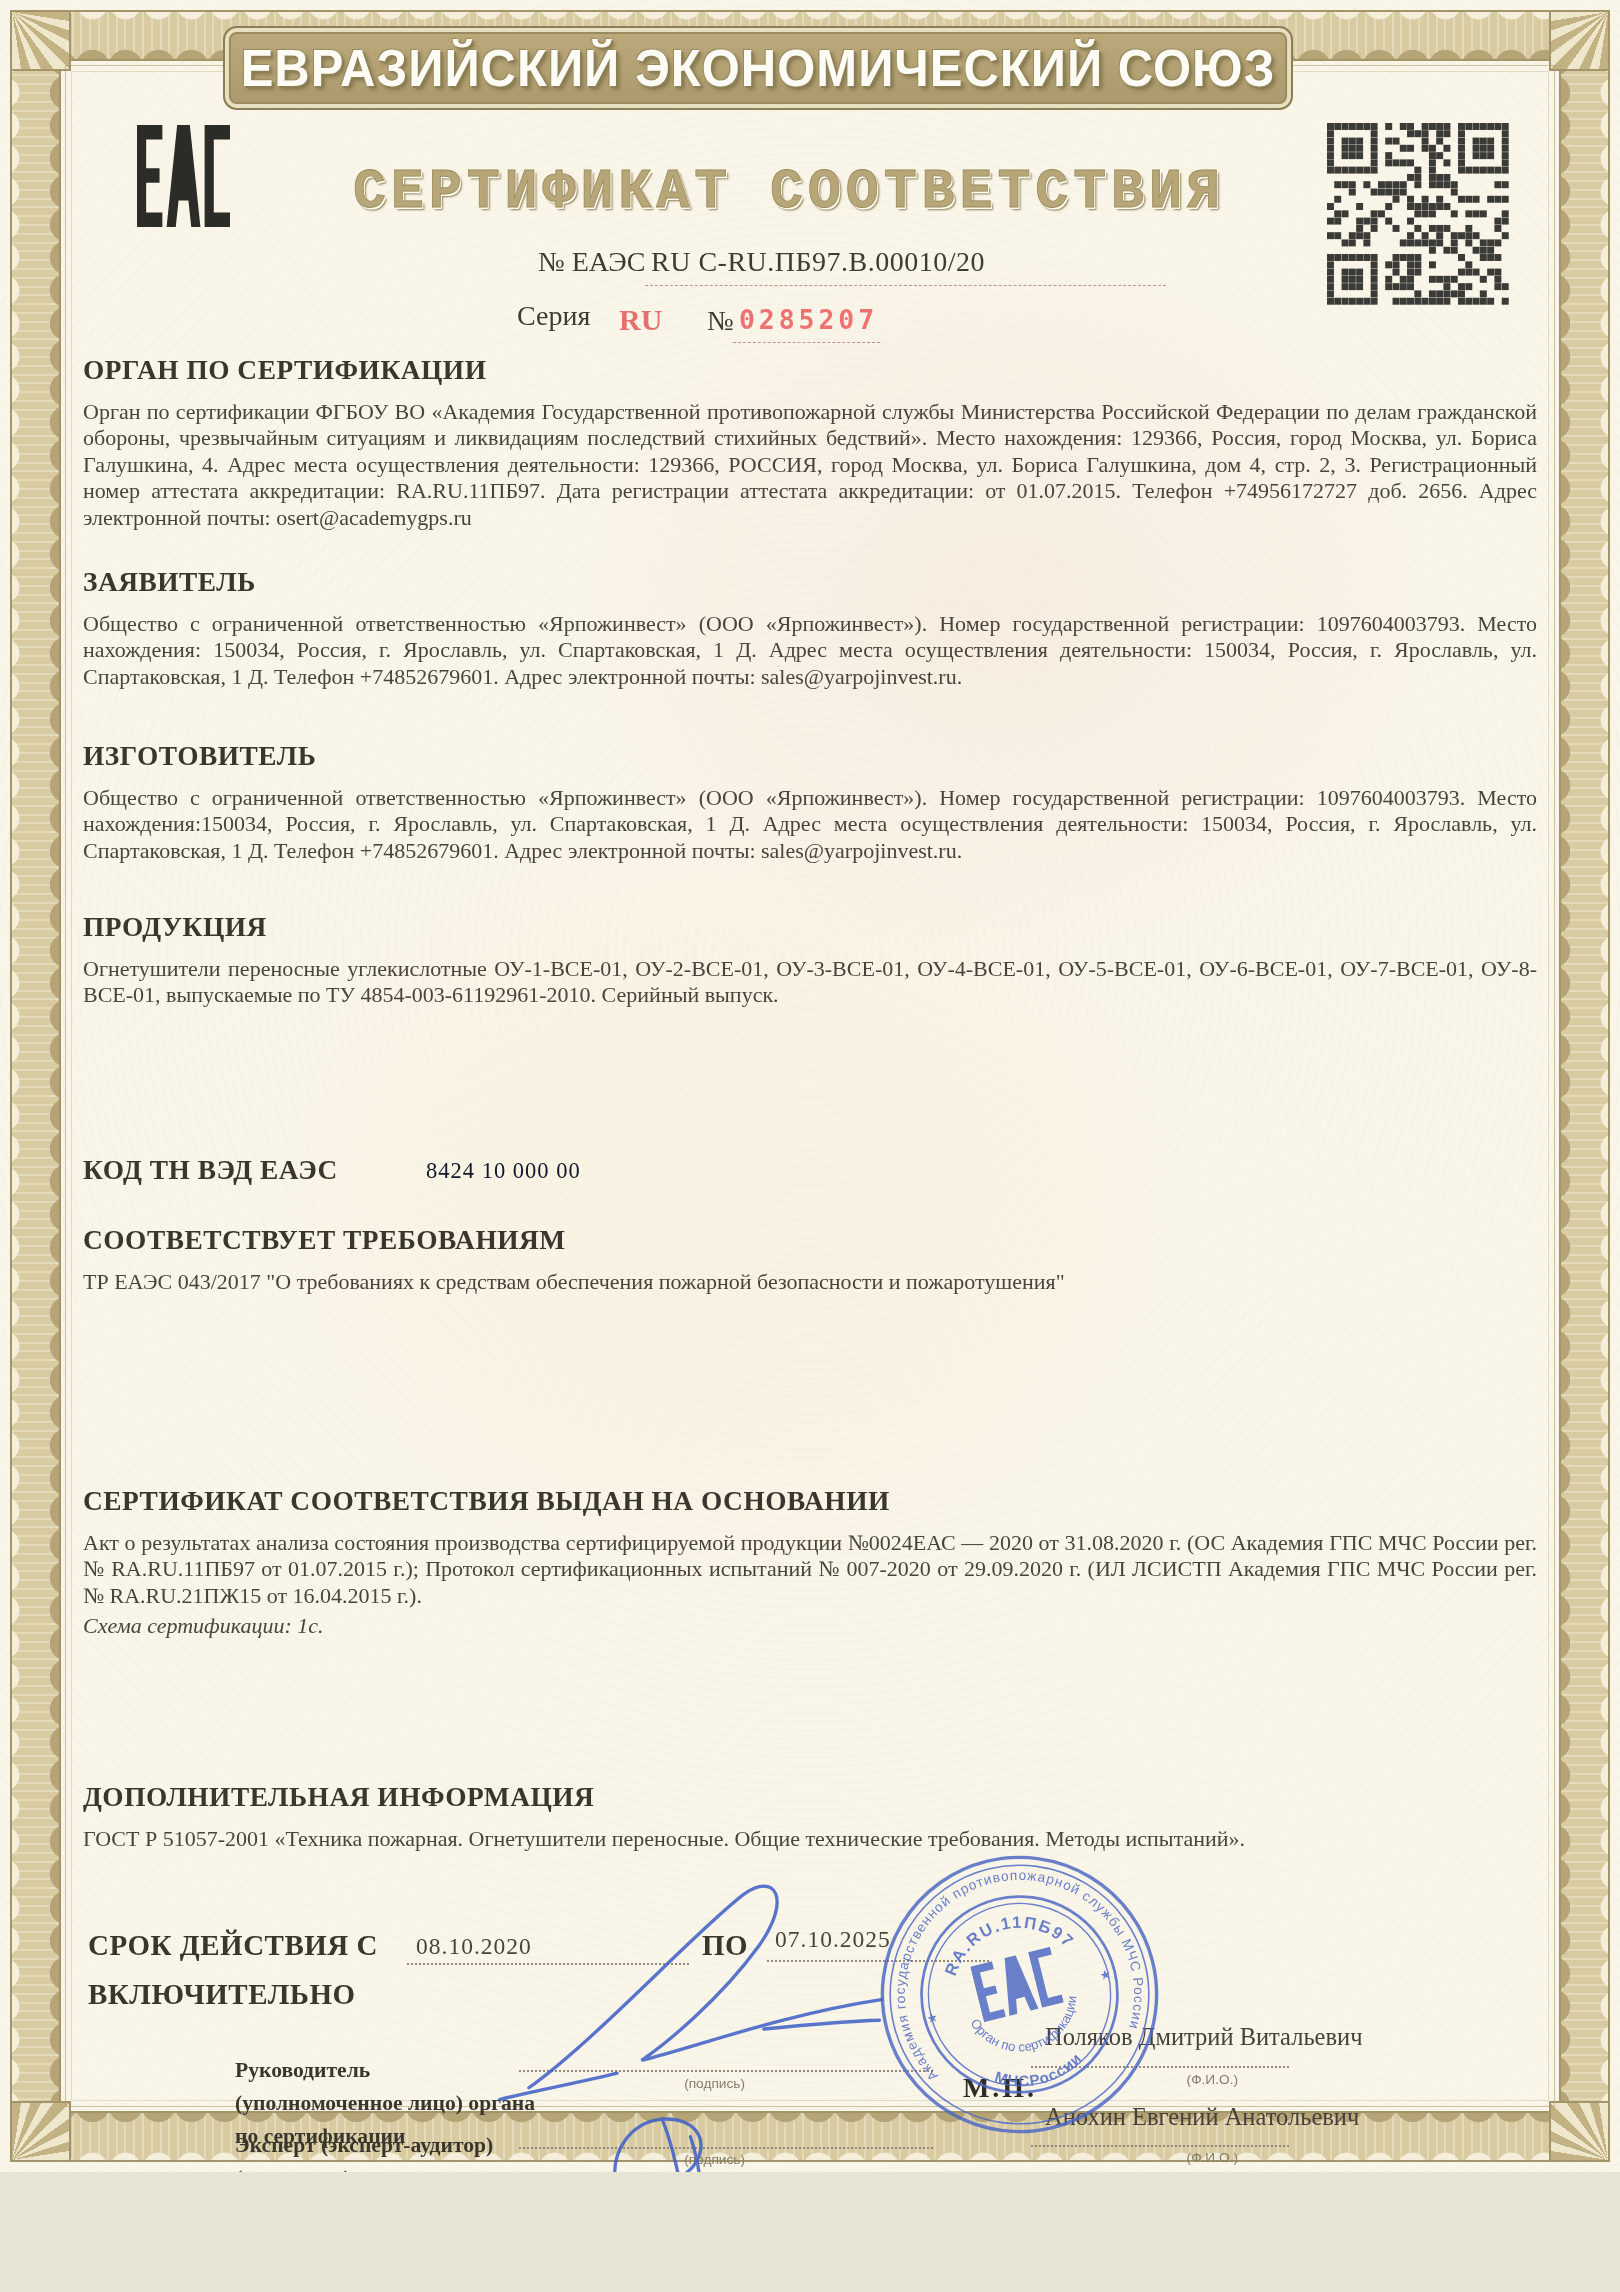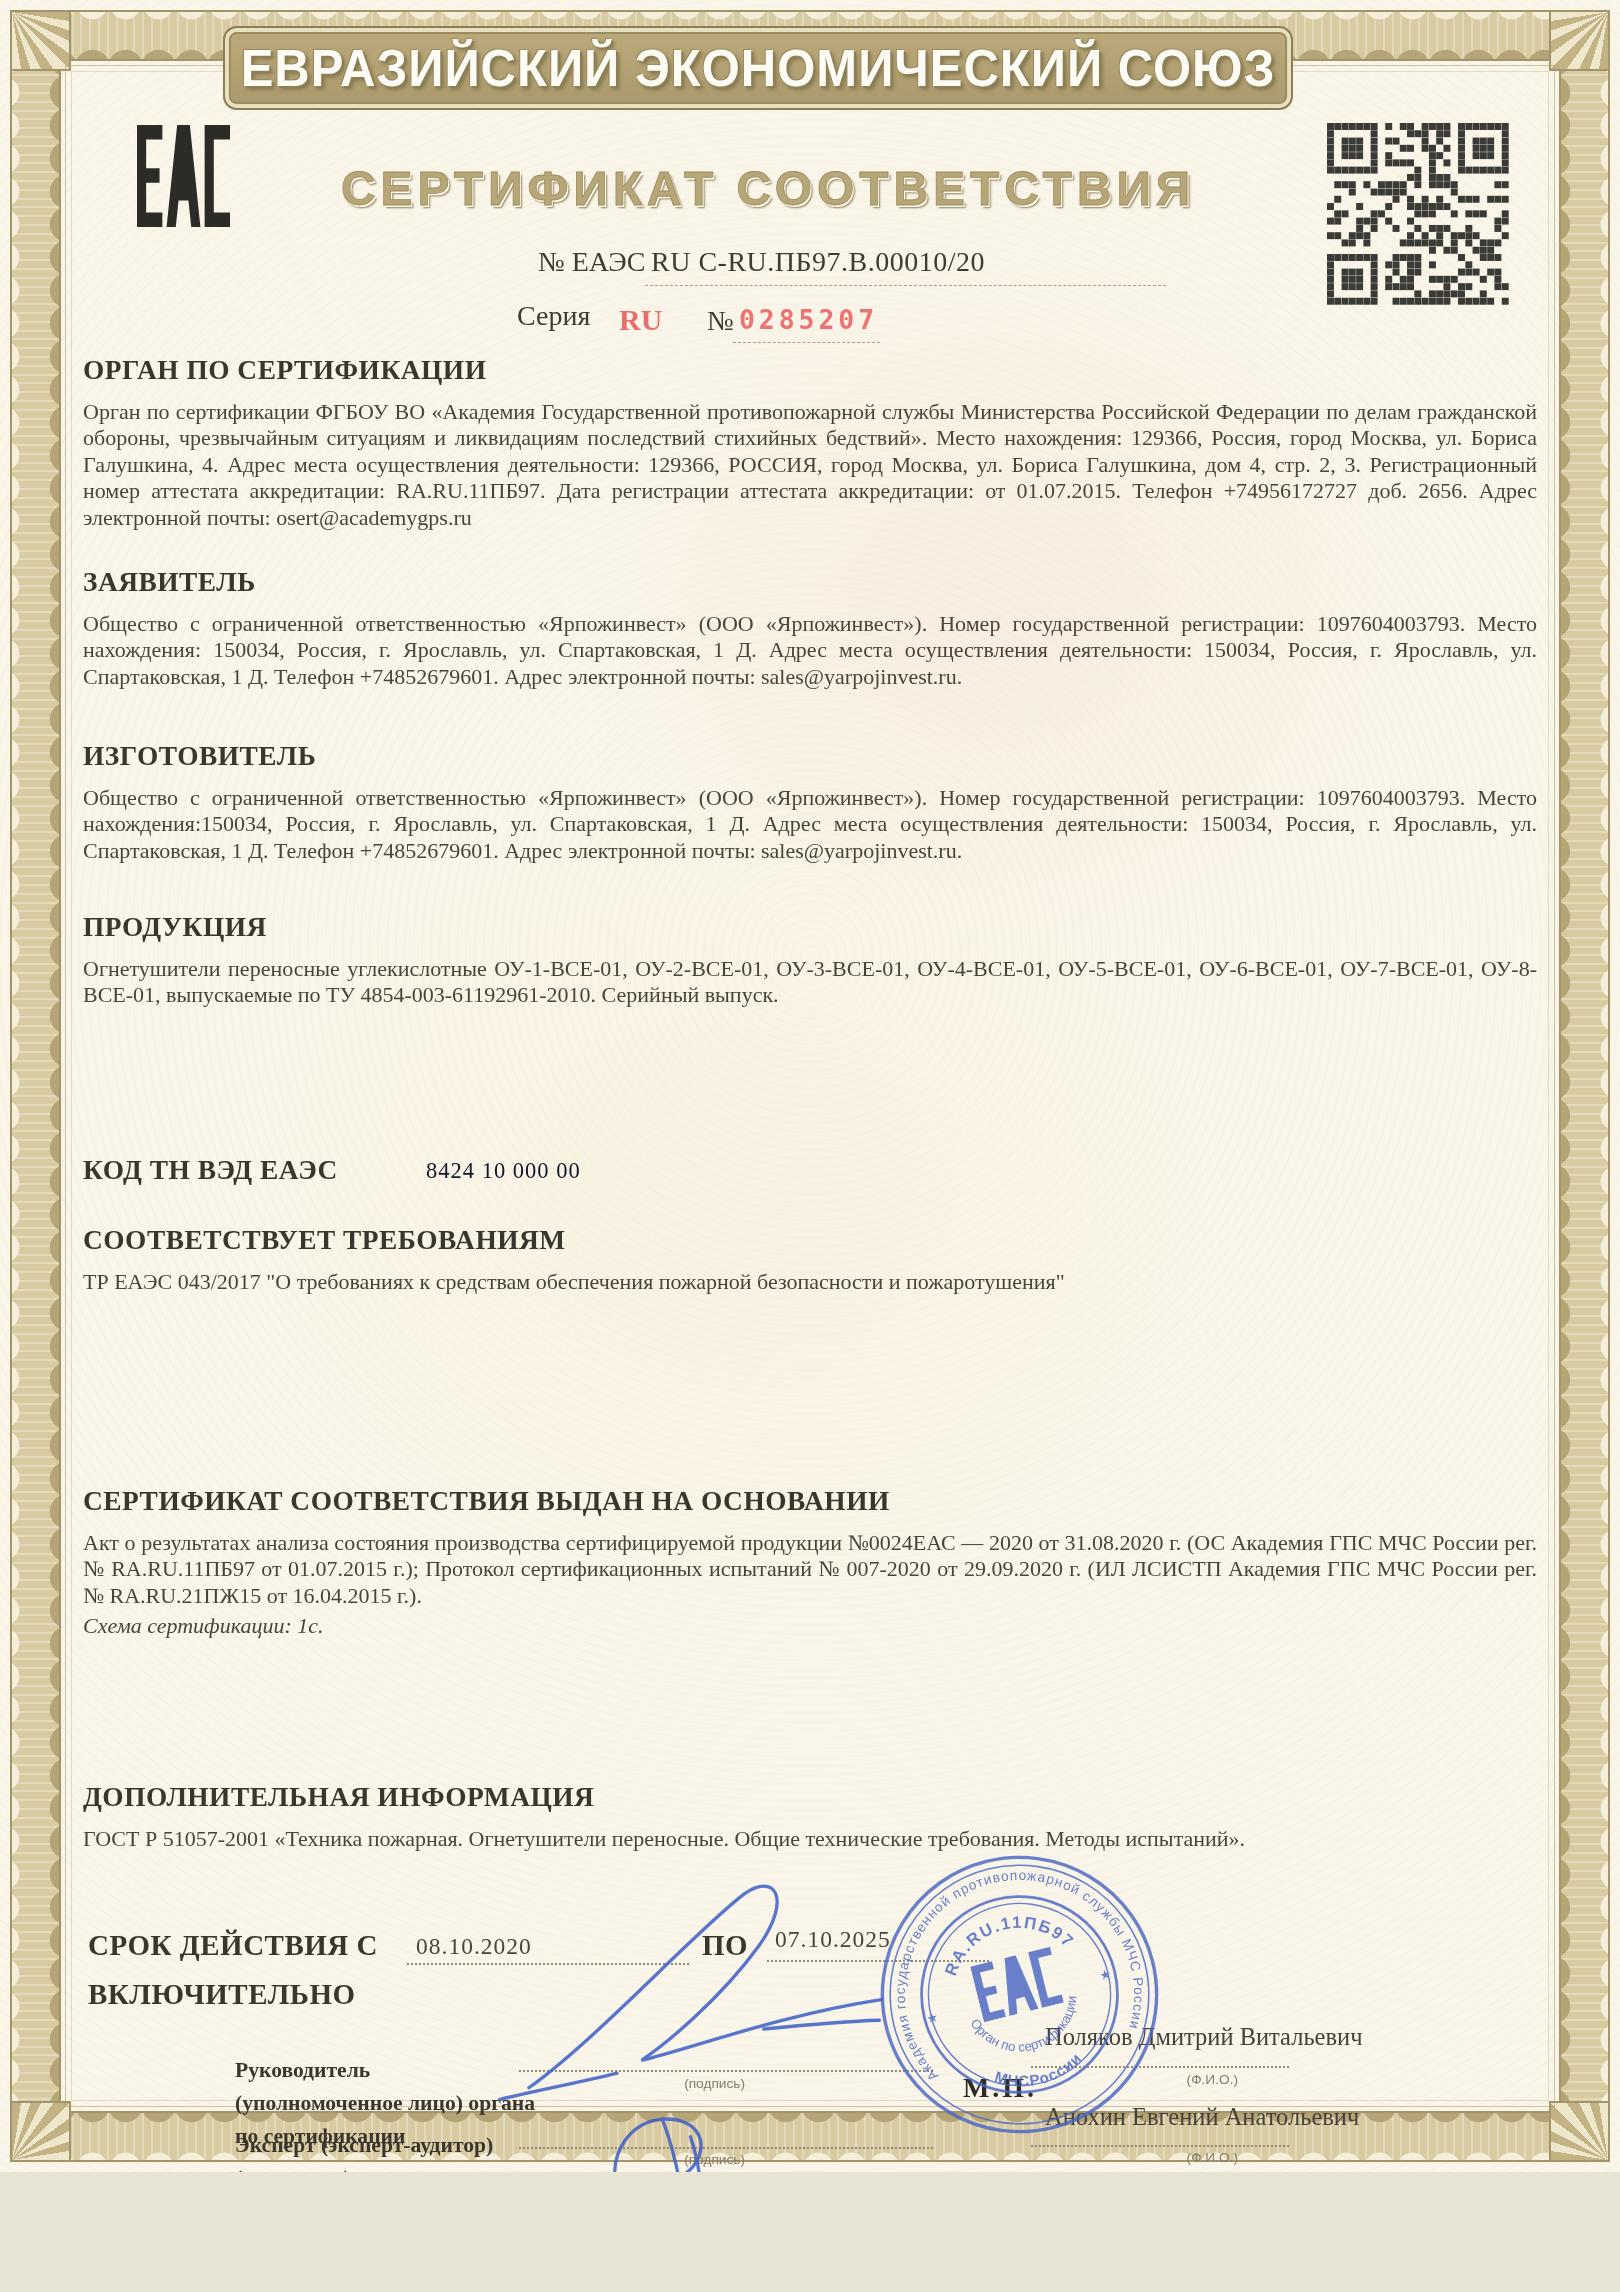--- a/index.html
+++ b/index.html
@@ -39,22 +39,22 @@
 
   .banner{position:absolute;left:223px;top:25.5px;width:1066px;height:80px;
     background:linear-gradient(#bcaa7b,#aa996c);border:2.9px solid #8d7f55;border-radius:13.7px;
     box-shadow:inset 0 0 0 3.9px #e9e0c2, inset 0 0 0 5.9px #9a8c60;
     display:flex;align-items:center;justify-content:center;z-index:5;}
   .banner span{font-family:"Liberation Sans",sans-serif;font-weight:bold;font-size:49px;
     letter-spacing:1px;color:#fdfcf4;transform:scaleY(1.06);white-space:nowrap;
     text-shadow:2px 2px 0 #8d7f55,-1px -1px 0 #978960,2.9px 2.9px 3.9px rgba(60,50,20,.45);}
 
   .eac-logo{position:absolute;left:137px;top:125px;}
-  .doc-title{position:absolute;left:341px;top:161px;width:843px;text-align:center;
-    font-family:Liberation Sans, sans-serif;font-weight:bold;font-size:48px;letter-spacing:4.9px;
+  .doc-title{position:absolute;left:353px;top:161px;width:843px;text-align:center;
+    font-family:Liberation Mono, monospace;font-weight:bold;font-size:55px;letter-spacing:4.9px;
     color:#b6a678;-webkit-text-stroke:0.8px #9a8b5d;
     text-shadow:1.5px 1.5px 0 #fffdf2,2.5px 2.5px 2px #8d7f55;white-space:nowrap;}
   .qr{position:absolute;left:1327px;top:123px;width:182px;height:182px;}
 
   .num-label{position:absolute;left:538px;top:246px;font-size:28px;color:#3f3b33;}
   .num-value{position:absolute;left:651px;top:246px;font-size:28px;letter-spacing:0.5px;color:#3f3b33;}
   .dashline{position:absolute;height:0;border-bottom:1.6px dashed #c2918b;}
   .series-label{position:absolute;left:517px;top:300px;font-size:28px;color:#3f3b33;}
   .series-value{position:absolute;left:619px;top:303px;font-size:30px;font-weight:bold;color:#e96e6e;}
   .blank-label{position:absolute;left:707px;top:305px;font-size:28px;color:#3f3b33;}

